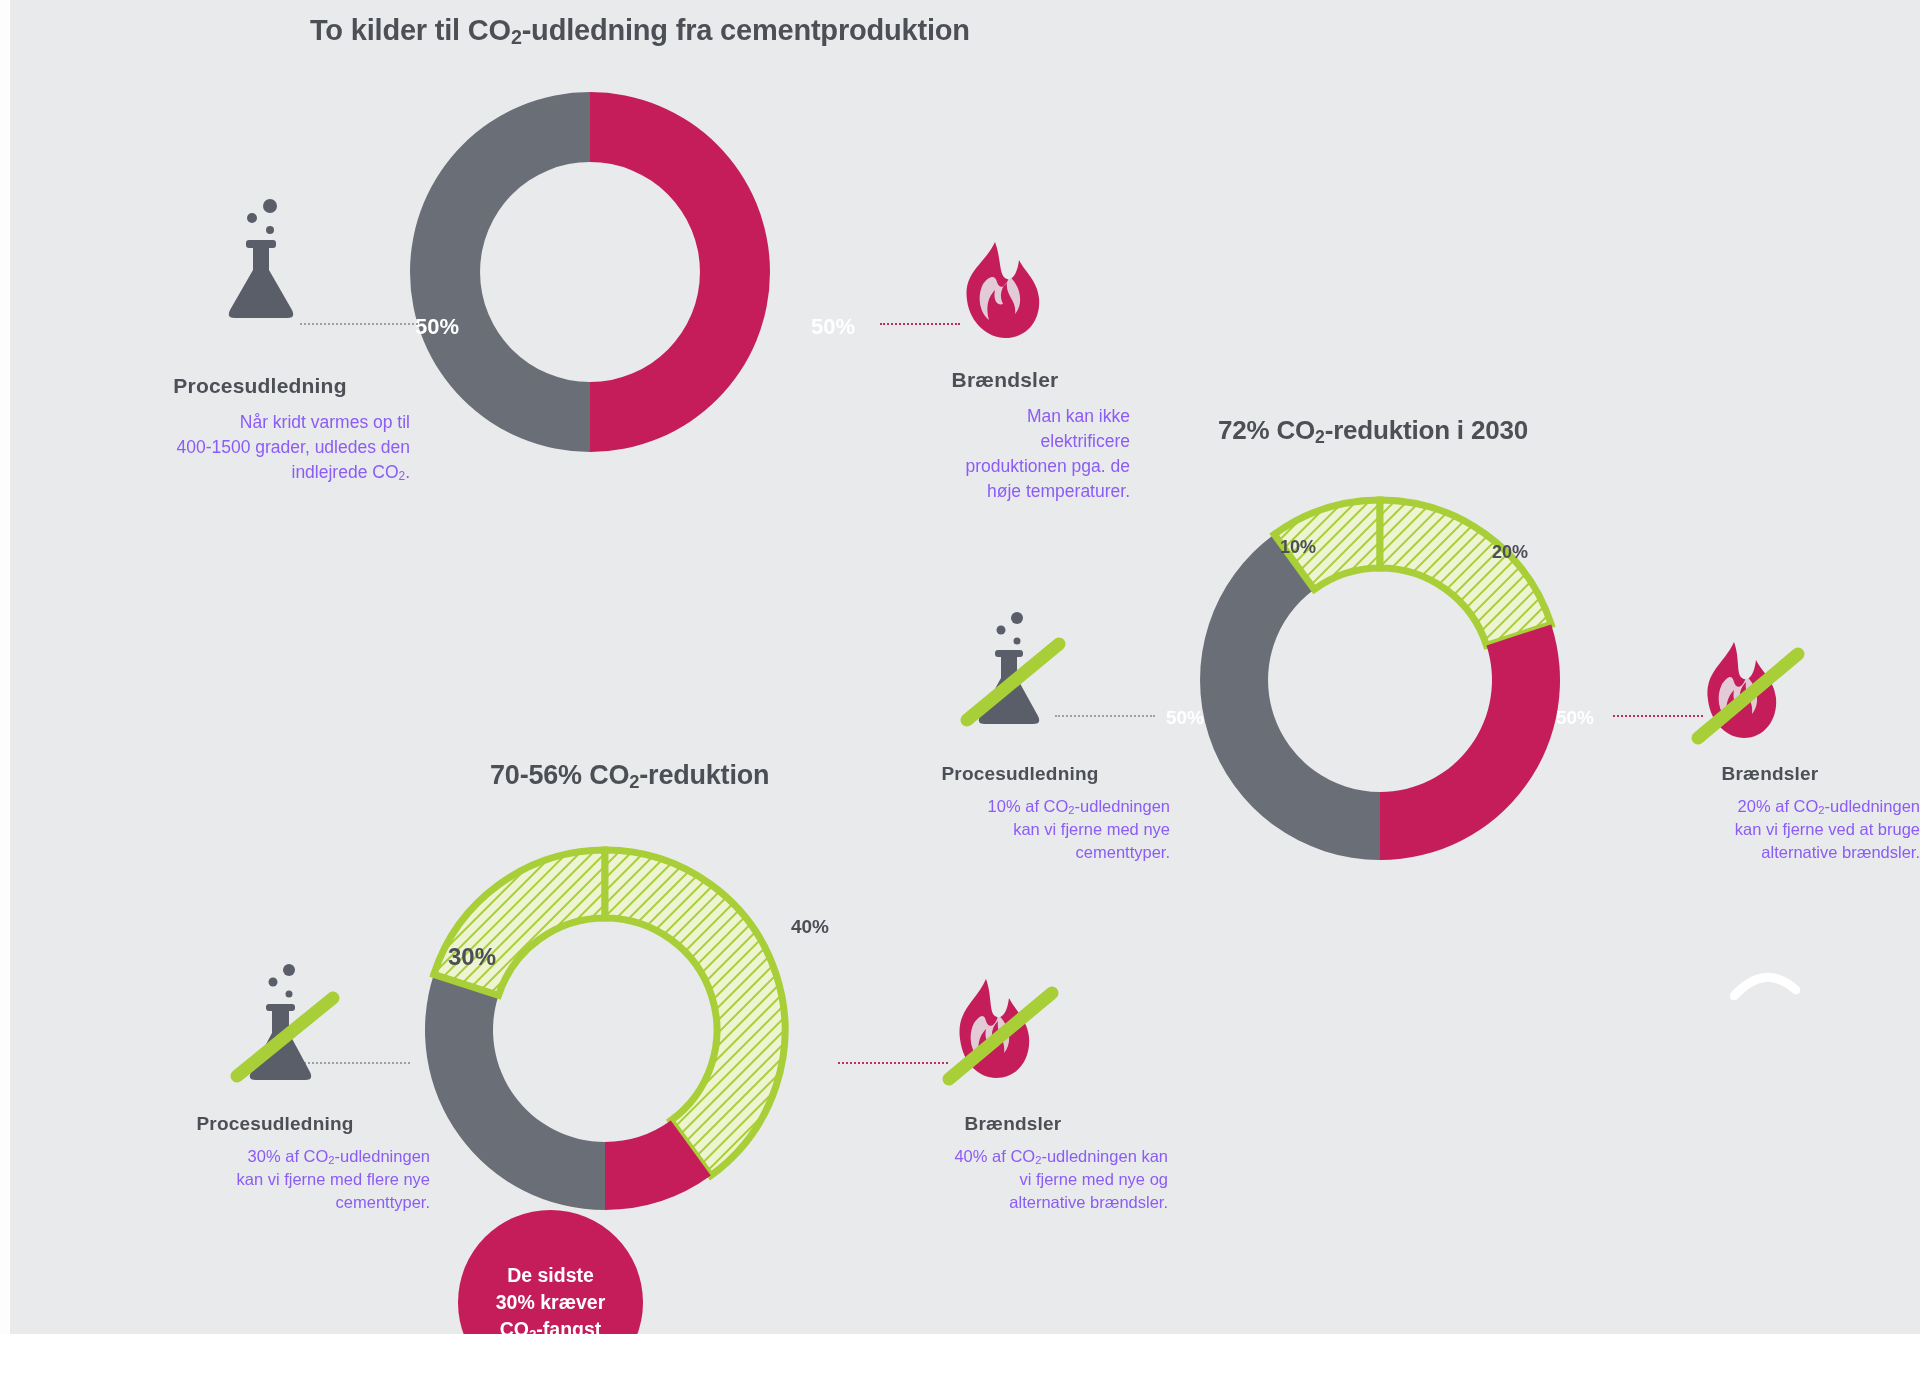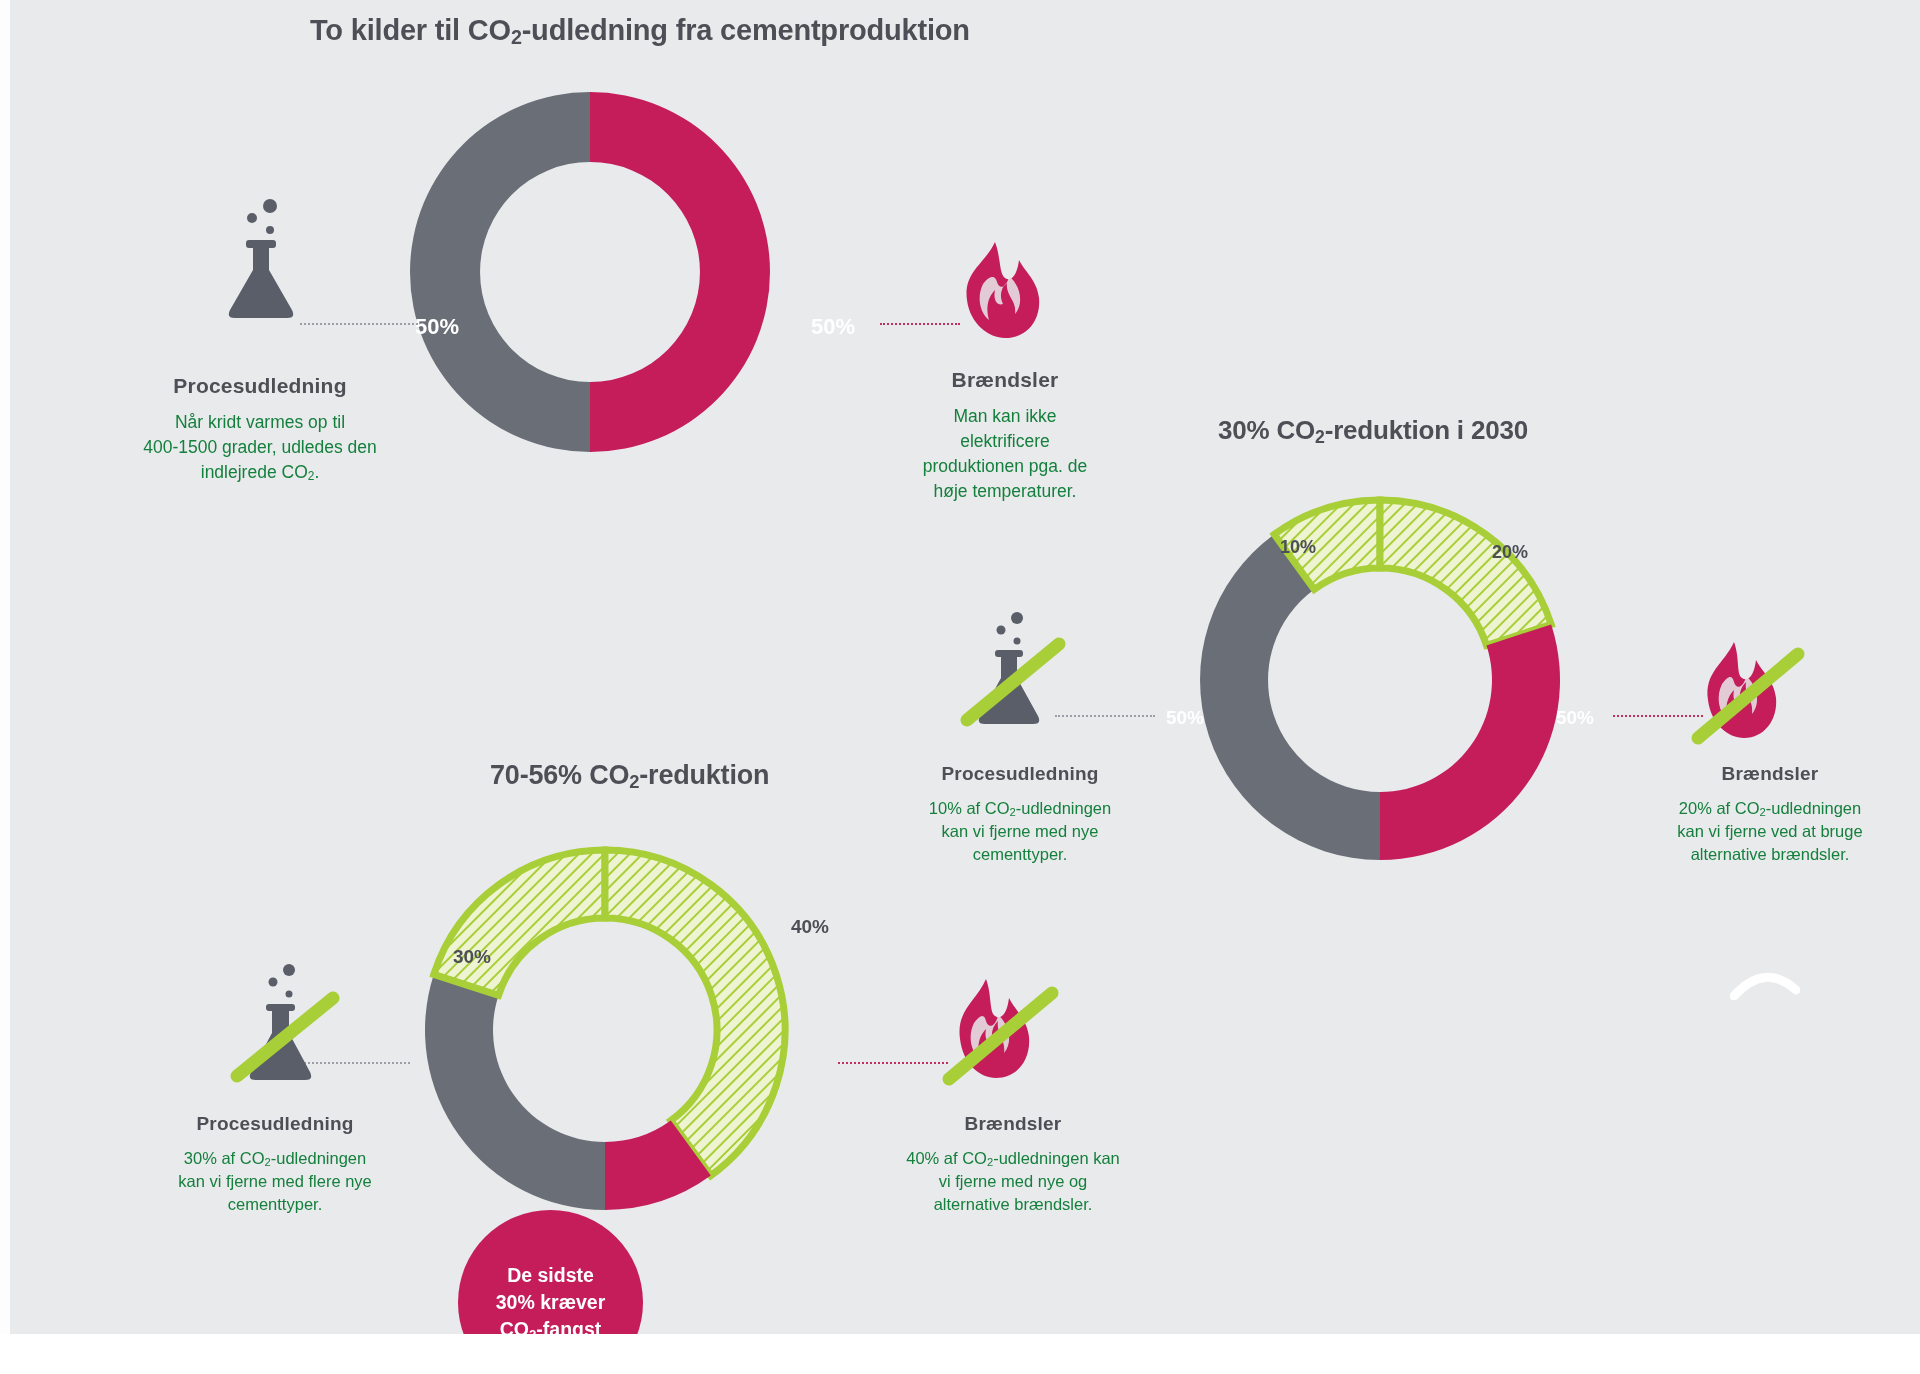--- a/index.html
+++ b/index.html
@@ -75,24 +75,25 @@
     text-align: center;
   }
   .callout h3 {
     margin: 0 0 12px 0;
     font-size: 21px;
     font-weight: bold;
     color: #4c4f55;
     letter-spacing: 0.2px;
   }
   .callout p {
-    margin: 12px;
+    margin: 0;
     font-size: 17.5px;
     line-height: 1.42;
-    color: #15803d;
+    color: #8b5cf6;
+    text-align: right;
   }
   .callout.small h3 { font-size: 19px; margin-bottom: 10px; }
   .callout.small p { font-size: 16.5px; line-height: 1.4; }
 
   .icon-holder { position: absolute; }
 
   .center-badge {
     position: absolute;
     border-radius: 50%;
     background: #c41d5a;
@@ -167,21 +168,21 @@
       <path d="M28,46 C22,58 24,74 34,82 C30,68 34,58 40,52 C38,62 42,68 48,66 C44,58 46,50 52,44 C50,58 62,62 60,76 C70,64 64,46 54,38 C52,50 44,52 42,44 C40,36 34,38 28,46 Z" fill="#e9eaec" opacity="0.85"></path>
     </svg>
   </div>
 
   <div class="callout" style="left:880px; top:368px; width:250px;">
     <h3>Brændsler</h3>
     <p><span>Man kan ikke</span><br><span>elektrificere</span><br><span>produktionen pga. de</span><br><span>høje temperaturer.</span></p>
   </div>
 
   <div class="chart-title" id="title-chart2">
-    <span>30% CO</span><sub>2</sub><span>-reduktion i 2030</span>
+    <span>72% CO</span><sub>2</sub><span>-reduktion i 2030</span>
   </div>
 
   <div class="donut-wrap" style="left:1180px; top:480px;">
     <svg width="400" height="400" viewBox="0 0 400 400">
       <defs>
         <pattern id="hatch2" width="9" height="9" patternTransform="rotate(45)" patternUnits="userSpaceOnUse">
           <rect width="9" height="9" fill="#eef4d2"></rect>
           <line x1="0" y1="0" x2="0" y2="9" stroke="#a8ce38" stroke-width="4"></line>
         </pattern>
       </defs>
@@ -254,21 +255,21 @@
 
         <path d="M -171.2,-55.6 A 180,180 0 0 1 0,-180 L 0,-112 A 112,112 0 0 0 -106.5,-34.6 Z" fill="url(#hatch3)" stroke="#a8ce38" stroke-width="7"></path>
 
         <path d="M 0,-180 A 180,180 0 0 1 105.8,145.6 L 65.8,90.6 A 112,112 0 0 0 0,-112 Z" fill="url(#hatch3)" stroke="#a8ce38" stroke-width="7"></path>
 
         <path d="M 105.8,145.6 A 180,180 0 0 1 0,180 L 0,112 A 112,112 0 0 0 65.8,90.6 Z" fill="#c41d5a"></path>
       </g>
     </svg>
   </div>
 
-  <div class="pct-label pct-dark" style="left:472px; top:957px; font-size:19px;">30%</div>
+  <div class="pct-label pct-dark" style="left:472px; top:957px; font-size:24px;">30%</div>
   <div class="pct-label pct-dark" style="left:810px; top:927px; font-size:19px;">40%</div>
 
   <div class="leader" style="left:300px; top:1062px; width:110px;"></div>
   <div class="leader leader-red" style="left:838px; top:1062px; width:110px;"></div>
 
   <div class="icon-holder" style="left:225px; top:960px;">
     <svg width="125" height="135" viewBox="0 0 125 135">
       <circle cx="64" cy="10" r="6" fill="#5a5e68"></circle>
       <circle cx="48" cy="22" r="4.5" fill="#5a5e68"></circle>
       <circle cx="64" cy="34" r="3.5" fill="#5a5e68"></circle>

